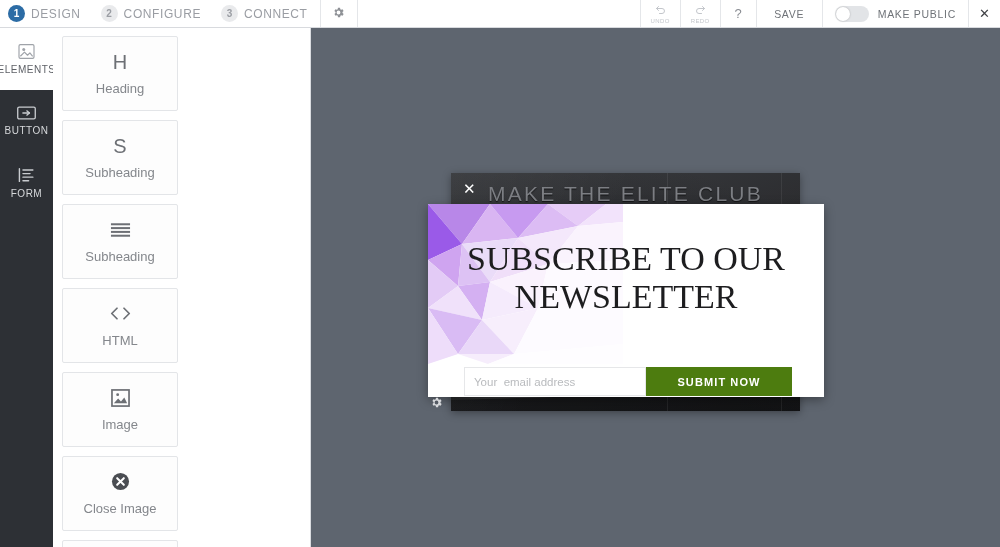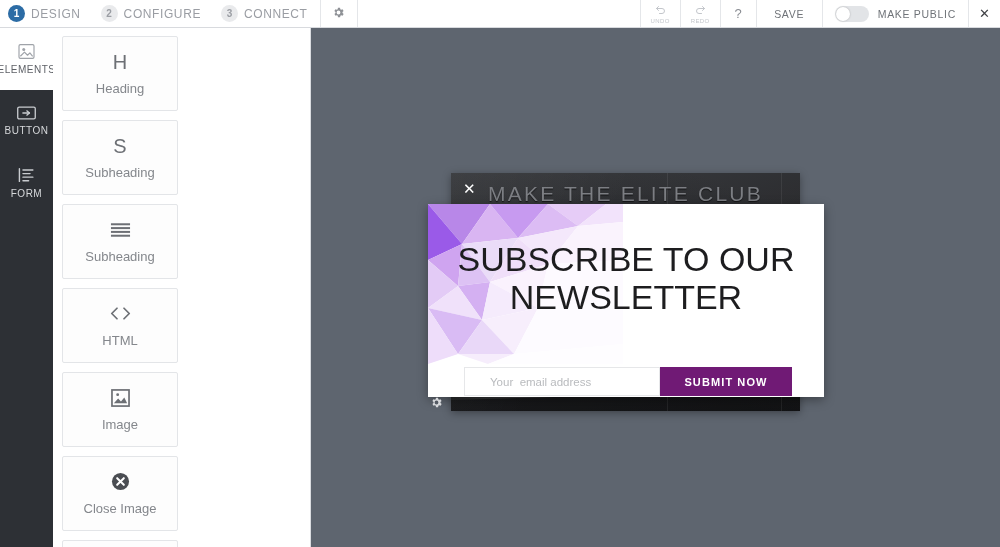--- a/index.html
+++ b/index.html
@@ -185,43 +185,43 @@
     overflow: hidden;
   }
   .poly {
     position: absolute; left: 0; top: 0;
     width: 195px; height: 160px;
     pointer-events: none;
   }
   .popup-heading {
     position: absolute; left: 0; top: 36px; width: 100%;
     text-align: center;
-    font-family: Liberation Sans, sans-serif;
+    font-family: Liberation Serif, serif;
     font-size: 34px; font-weight: 400;
     letter-spacing: 0px; line-height: 38px;
     color: #1d1d1f;
   }
   .form-row {
     position: absolute; left: 36px; top: 163px;
     width: 328px; height: 29px;
     display: flex;
   }
   .email-input {
-    width: 196px; height: 29px;
+    width: 182px; height: 29px;
     border: 1px solid #e6e7e9;
     background: #ffffff;
     font-family: "Liberation Sans", sans-serif;
     font-size: 11.5px; color: #b9bbbe;
-    padding: 0 25px;
+    padding: 0 9px;
     outline: none;
   }
   .email-input::placeholder { color: #b9bbbe; }
   .submit-btn {
     width: 146px; height: 29px;
-    background: #701a75;
+    background: #4d7c0f;
     border: none; cursor: pointer;
     color: #ffffff;
     font-family: "Liberation Sans", sans-serif;
     font-size: 11px; font-weight: bold;
     letter-spacing: 1.1px;
   }
   .popup-gear {
     position: absolute; left: 117px; top: 368px;
     width: 16px; height: 16px;
     display: flex; align-items: center; justify-content: center;

